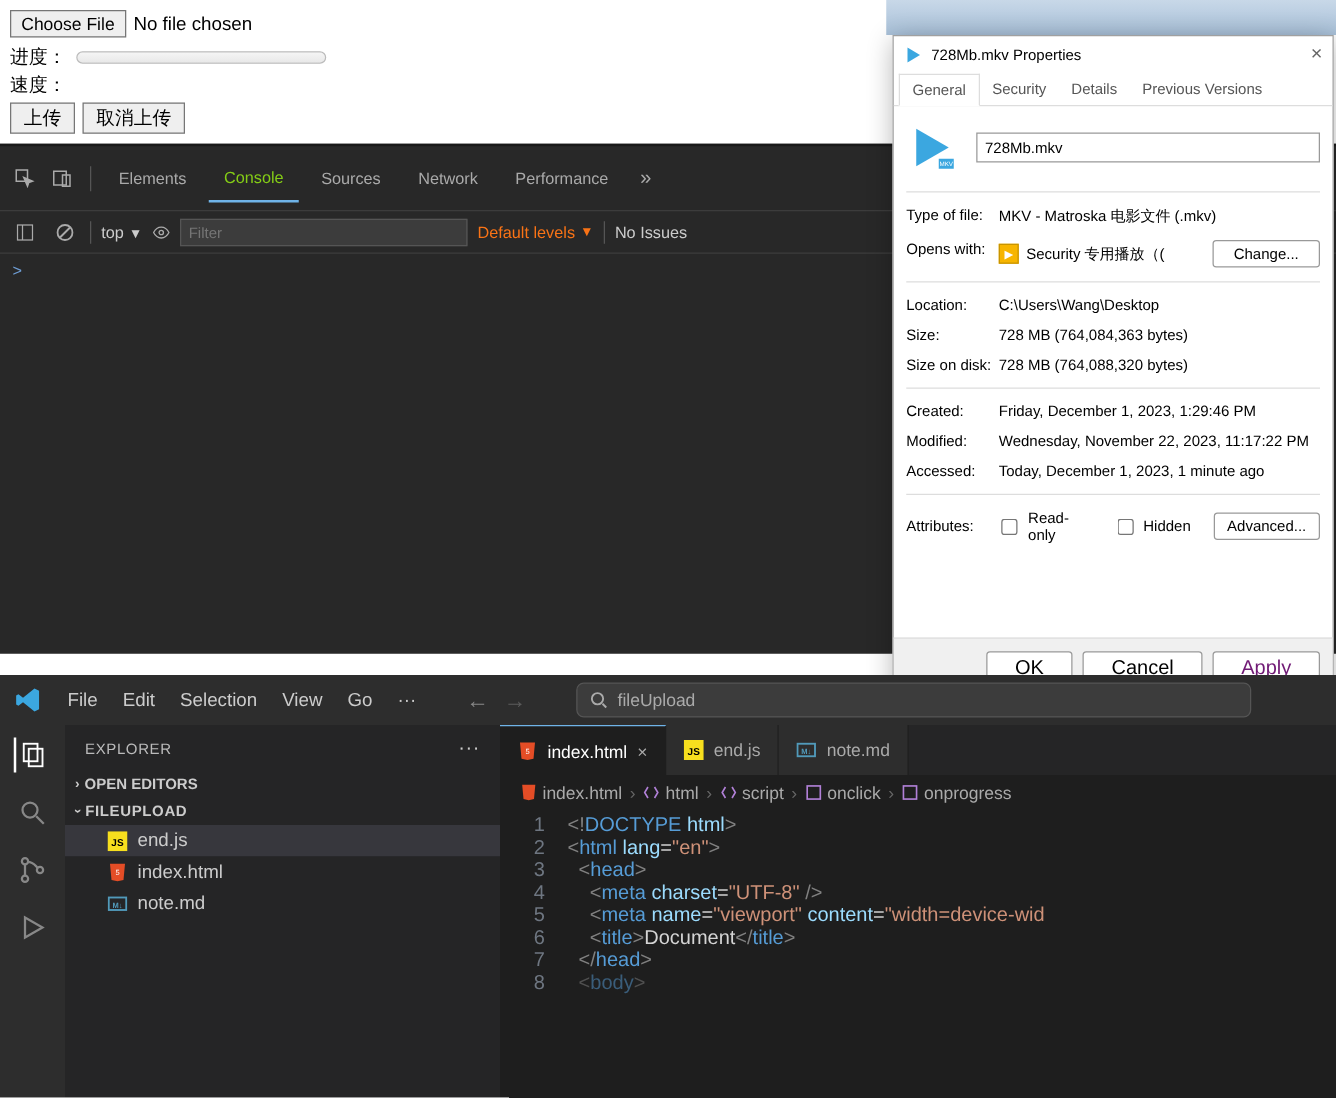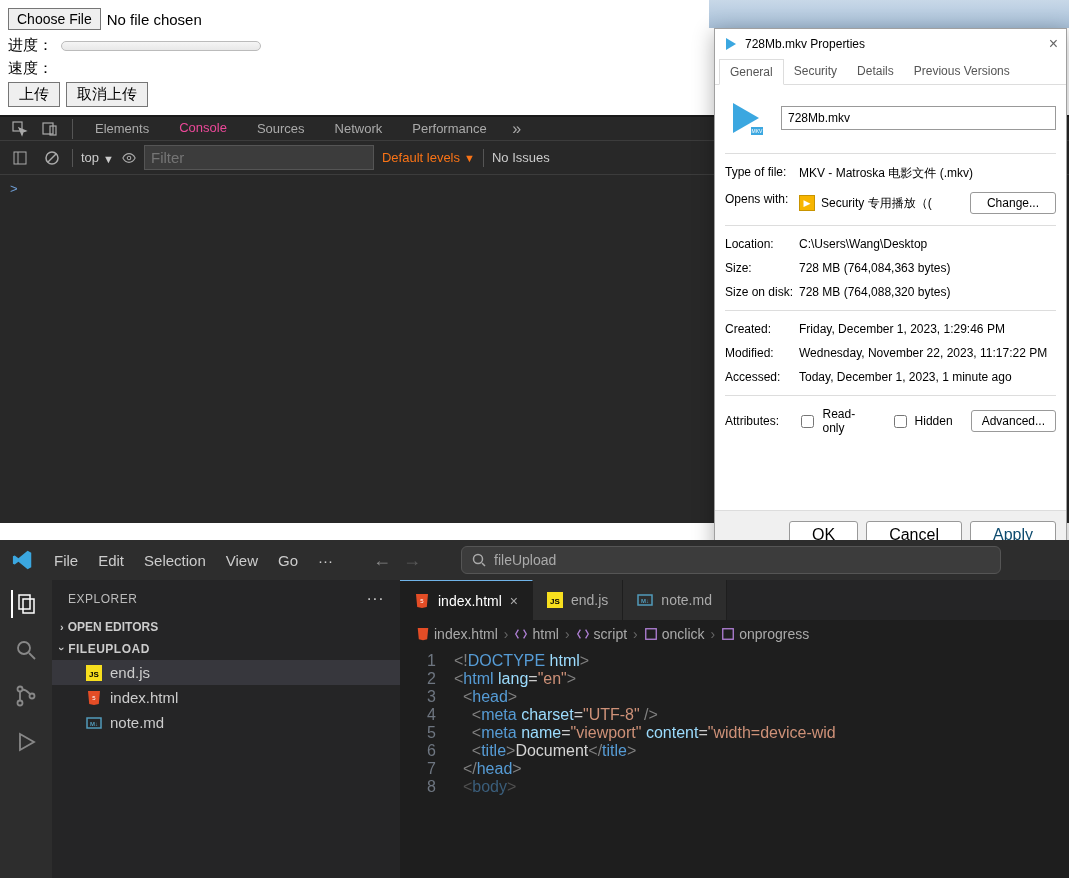--- a/index.html
+++ b/index.html
@@ -5,27 +5,27 @@
 *{margin:0;padding:0;box-sizing:border-box;font-family:"Segoe UI",Arial,sans-serif}
 body{width:1069px;height:878px;overflow:hidden;background:#fff;position:relative}
 .top-page{background:#fff;padding:8px;font-size:15px}
 .file-row{display:flex;align-items:center;gap:6px;margin-bottom:6px}
 .choose-btn{border:1px solid #767676;background:#efefef;padding:2px 8px;font-size:14px;cursor:pointer}
 .progress-row{display:flex;align-items:center;gap:8px;margin-bottom:4px}
 .progress-bar{width:200px;height:10px;border:1px solid #bbb;border-radius:6px;background:linear-gradient(#f5f5f5,#e8e8e8)}
 .btn-row{display:flex;gap:6px;margin-top:4px}
 .btn-row button{border:1px solid #767676;background:#efefef;padding:2px 10px;font-size:15px;cursor:pointer}
 .devtools{background:#282828;color:#ccc;font-size:13px;height:408px;border-top:2px solid #1a1a1a}
-.dt-tabs{display:flex;align-items:center;height:24px;border-bottom:1px solid #3c3c3c;padding:0 8px;gap:6px}
+.dt-tabs{display:flex;align-items:center;height:52px;border-bottom:1px solid #3c3c3c;padding:0 8px;gap:6px}
 .dt-tab{padding:0 12px;height:38px;display:flex;align-items:center;color:#aaa;cursor:pointer}
-.dt-tab.active{color:#ec4899;border-bottom:2px solid #6fb3e8}
+.dt-tab.active{color:#84cc16;border-bottom:2px solid #6fb3e8}
 .dt-icon{width:24px;height:24px;display:flex;align-items:center;justify-content:center;color:#aaa;cursor:pointer}
 .dt-toolbar{display:flex;align-items:center;height:34px;padding:0 8px;gap:8px;border-bottom:1px solid #3c3c3c}
 .dt-select{display:flex;align-items:flex-end;gap:4px;color:#ccc;cursor:pointer}
-.dt-filter{flex:1;max-width:230px;background:#3c3c3c;border:1px solid #555;padding:3px 6px;color:#eab308;font-size:15px}
+.dt-filter{flex:1;max-width:230px;background:#3c3c3c;border:1px solid #555;padding:3px 6px;color:#eab308;font-size:12px}
 .dt-levels{color:#f97316;display:flex;align-items:center;gap:4px;cursor:pointer}
 .dt-body{padding:6px 10px;color:#888}
 .props-window{position:absolute;top:28px;right:2px;width:353px;background:#fff;border:1px solid #a0a0a0;box-shadow:0 4px 20px rgba(0,0,0,.3);font-size:12px}
 .props-title{display:flex;align-items:center;padding:6px 8px;gap:6px}
 .props-title-icon{width:16px;height:16px}
 .props-close{margin-left:auto;color:#666;font-size:16px;cursor:pointer}
 .props-tabs{display:flex;border-bottom:1px solid #ddd;padding:0 4px}
 .props-tab{padding:5px 10px;color:#555;cursor:pointer;font-size:12px}
 .props-tab.active{border:1px solid #ddd;border-bottom:1px solid #fff;margin-bottom:-1px;background:#fff}
 .props-body{padding:12px 10px 10px}
@@ -38,21 +38,21 @@
 .props-sep{border:0;border-top:1px solid #ddd;margin:6px 0}
 .props-app{display:flex;align-items:center;gap:6px}
 .props-app-icon{width:16px;height:16px;background:#f7b500;border:1px solid #c89400;display:flex;align-items:center;justify-content:center;font-size:9px;color:#fff}
 .props-change-btn{border:1px solid #999;background:#fff;padding:3px 16px;border-radius:3px;cursor:pointer;font-size:12px}
 .props-attr-row{display:flex;align-items:center;gap:4px}
 .props-check{display:flex;align-items:center;gap:8px;margin-right:14px}
 .props-check input{width:13px;height:13px}
 .props-adv{margin-left:auto;border:1px solid #999;background:#fff;padding:3px 10px;border-radius:3px;cursor:pointer;font-size:12px}
 .props-footer{display:flex;justify-content:flex-end;gap:8px;padding:10px;background:#f0f0f0;border-top:1px solid #ddd}
 .props-footer button{border:1px solid #999;background:#fff;padding:4px 22px;border-radius:3px;cursor:pointer;font-size:16px}
-.props-footer button.disabled{color:#0c4a6e}
+.props-footer button.disabled{color:#701a75}
 .desktop-strip{position:absolute;top:0;right:0;width:360px;height:28px;background:linear-gradient(#c8d8e8,#a8c0d8)}
 .vscode{position:absolute;left:0;bottom:0;width:1069px;height:338px;background:#1e1e1e;color:#ccc;font-size:14px}
 .vs-menu{display:flex;align-items:center;height:40px;padding:0 12px;gap:20px;background:#2d2d2d}
 .vs-logo{width:22px;height:22px}
 .vs-menu-item{color:#ccc;cursor:pointer;font-size:15px}
 .vs-nav{display:flex;gap:12px;margin-left:20px;color:#888}
 .vs-nav span{cursor:pointer;font-size:18px}
 .vs-search{flex:1;margin-left:20px;background:#3c3c3c;border:1px solid #555;border-radius:6px;padding:5px 10px;display:flex;align-items:center;gap:8px;color:#aaa;max-width:540px}
 .vs-body{display:flex;height:298px}
 .vs-activity{width:52px;background:#2d2d2d;display:flex;flex-direction:column;align-items:center;padding-top:10px;gap:18px}

